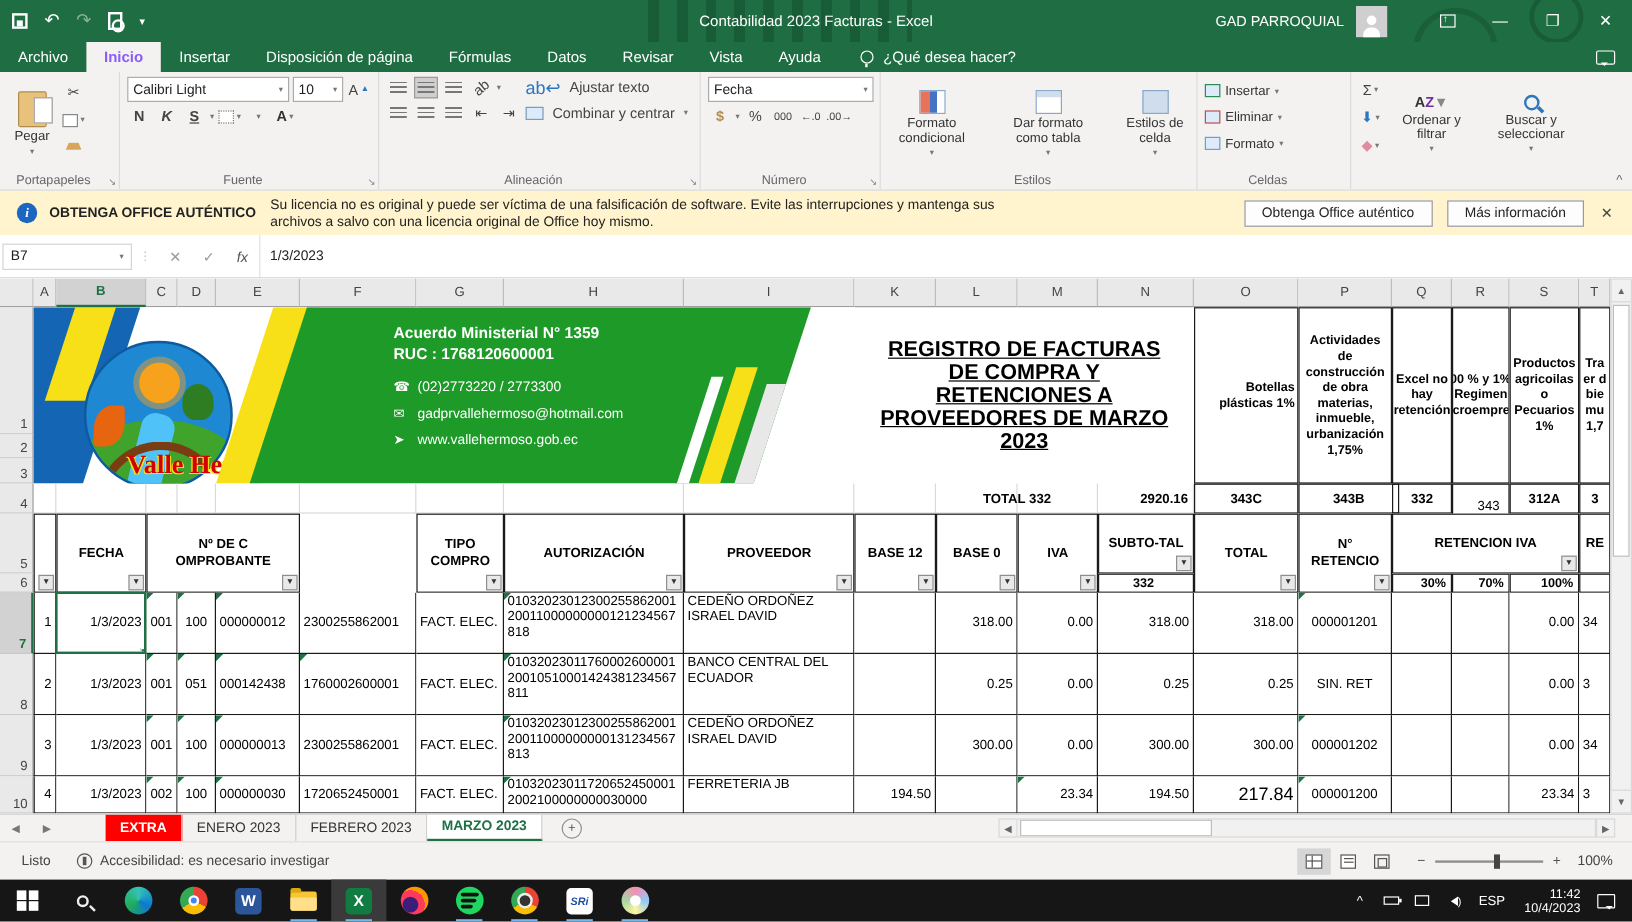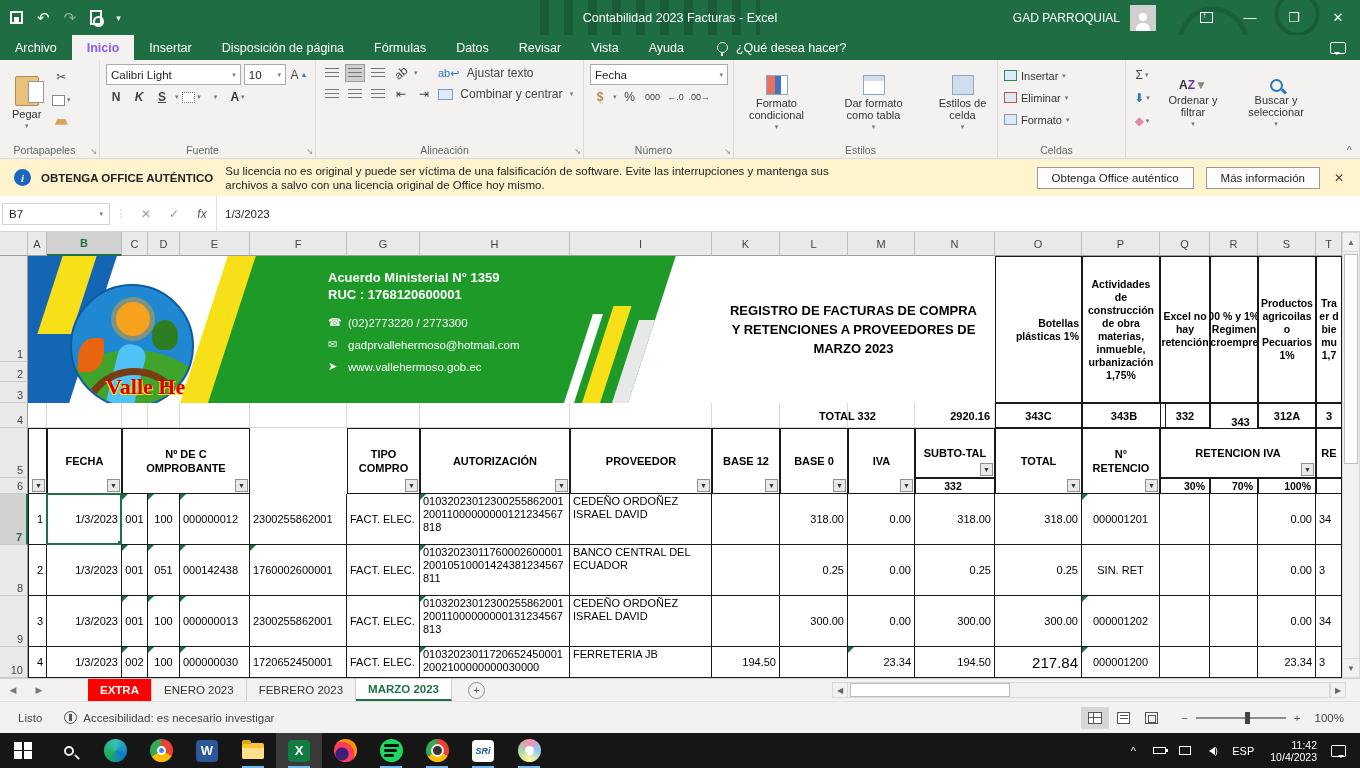--- a/index.html
+++ b/index.html
@@ -273,21 +273,21 @@
             </span>
           <span class="ib">
               <span class="linesicon"></span>
             </span>
           <span class="ib">⇤</span>
           <span class="ib">⇥</span>
         </div>
       </div>
       <div class="stack" style="font-size:11.5px;color:#333;">
         <span class="ib" style="justify-content:flex-start">
-          <span style="font-size:11px;color:#2b77c0">ab↩</span>&nbsp;<span>Ajustar texto</span></span>
+          <span style="font-size:15px;color:#2b77c0">ab↩</span>&nbsp;<span>Ajustar texto</span></span>
         <span class="ib" style="justify-content:flex-start">
           <span class="sq" style="width:15px"></span>&nbsp;<span>Combinar y centrar</span>&nbsp;<span class="car">▾</span></span>
       </div>
       <div class="glabel">Alineación</div>
       <div class="launcher">↘</div>
     </div>
 
     <div class="rgroup" style="width:150px">
       <div class="stack" style="width:100%">
         <span class="combo" style="width:138px">
@@ -453,21 +453,21 @@
           <div style="display: flex; align-items: center; gap: 7px; font-size: 11.5px; margin-bottom: 9px;">
             <div style="font-size: 11px; width: 13px;">✉</div>
             <div>gadprvallehermoso@hotmail.com</div>
           </div>
           <div style="display: flex; align-items: center; gap: 7px; font-size: 11.5px; margin-bottom: 9px;">
             <div style="font-size: 11px; width: 13px;">➤</div>
             <div>www.vallehermoso.gob.ec</div>
           </div>
         </div>
       </div>
-      <div class="cell" style="left: 712px; top: 24px; width: 283px; height: 147px; display: flex; align-items: center; justify-content: center; text-align: center; font-weight: bold; font-size: 13px; padding: 0px 14px; line-height: 19px;">REGISTRO DE FACTURAS DE COMPRA Y RETENCIONES A PROVEEDORES DE MARZO 2023</div>
+      <div class="cell" style="left: 712px; top: 24px; width: 283px; height: 147px; display: flex; align-items: center; justify-content: center; text-align: center; font-weight: bold; font-size: 18px; padding: 0px 14px; line-height: 19px; text-decoration: underline;">REGISTRO DE FACTURAS DE COMPRA Y RETENCIONES A PROVEEDORES DE MARZO 2023</div>
       <div class="cell bb" style="left: 995px; top: 24px; width: 87px; height: 147px; background: rgb(255, 255, 255); display: flex; align-items: center; justify-content: center; text-align: right; font-weight: bold; font-size: 10.5px; line-height: 13px; padding: 2px; overflow-wrap: break-word;">Botellas plásticas 1%</div>
       <div class="cell bb" style="left: 1082px; top: 24px; width: 78px; height: 147px; background: rgb(255, 255, 255); display: flex; align-items: center; justify-content: center; text-align: center; font-weight: bold; font-size: 10.5px; line-height: 13px; padding: 2px; overflow-wrap: break-word;">Actividades de construcción de obra materias, inmueble, urbanización 1,75%</div>
       <div class="cell bb" style="left: 1160px; top: 24px; width: 50px; height: 147px; background: rgb(255, 255, 255); display: flex; align-items: center; justify-content: center; text-align: center; font-weight: bold; font-size: 10.5px; line-height: 13px; padding: 2px; overflow-wrap: break-word;">Excel no hay retención</div>
       <div class="cell bb" style="left: 1210px; top: 24px; width: 48px; height: 147px; background: rgb(255, 255, 255); display: flex; align-items: center; justify-content: center; text-align: center; font-weight: bold; font-size: 10.5px; line-height: 13px; padding: 2px; overflow-wrap: break-word;">100 % y 1%.- Regimen microempresa</div>
       <div class="cell bb" style="left: 1258px; top: 24px; width: 58px; height: 147px; background: rgb(255, 255, 255); display: flex; align-items: center; justify-content: center; text-align: center; font-weight: bold; font-size: 10.5px; line-height: 13px; padding: 2px; overflow-wrap: break-word;">Productos agricoilas o Pecuarios 1%</div>
       <div class="cell bb" style="left: 1316px; top: 24px; width: 26px; height: 147px; background: rgb(255, 255, 255); display: flex; align-items: center; justify-content: center; text-align: center; font-weight: bold; font-size: 10.5px; line-height: 13px; padding: 2px; overflow-wrap: break-word;">Tra er d bie mu 1,7</div>
       <div class="cell" style="left: 28px; top: 171px; width: 19px; height: 25px; border-right: 1px solid rgb(217, 217, 217); border-bottom: 1px solid rgb(217, 217, 217);"></div>
       <div class="cell" style="left: 47px; top: 171px; width: 75px; height: 25px; border-right: 1px solid rgb(217, 217, 217); border-bottom: 1px solid rgb(217, 217, 217);"></div>
       <div class="cell" style="left: 122px; top: 171px; width: 26px; height: 25px; border-right: 1px solid rgb(217, 217, 217); border-bottom: 1px solid rgb(217, 217, 217);"></div>
       <div class="cell" style="left: 148px; top: 171px; width: 32px; height: 25px; border-right: 1px solid rgb(217, 217, 217); border-bottom: 1px solid rgb(217, 217, 217);"></div>
@@ -478,21 +478,21 @@
       <div class="cell" style="left: 570px; top: 171px; width: 142px; height: 25px; border-right: 1px solid rgb(217, 217, 217); border-bottom: 1px solid rgb(217, 217, 217);"></div>
       <div class="cell" style="left: 712px; top: 171px; width: 68px; height: 25px; border-right: 1px solid rgb(217, 217, 217); border-bottom: 1px solid rgb(217, 217, 217);"></div>
       <div class="cell" style="left: 780px; top: 171px; width: 68px; height: 25px; border-right: 1px solid rgb(217, 217, 217); border-bottom: 1px solid rgb(217, 217, 217);"></div>
       <div class="cell" style="left: 848px; top: 171px; width: 67px; height: 25px; border-right: 1px solid rgb(217, 217, 217); border-bottom: 1px solid rgb(217, 217, 217);"></div>
       <div class="cell" style="left: 915px; top: 171px; width: 80px; height: 25px; border-right: 1px solid rgb(217, 217, 217); border-bottom: 1px solid rgb(217, 217, 217);"></div>
       <div class="cell" style="left: 780px; top: 171px; width: 135px; height: 25px; display: flex; align-items: center; justify-content: center; font-weight: bold;">TOTAL 332</div>
       <div class="cell" style="left: 915px; top: 171px; width: 80px; height: 25px; display: flex; align-items: center; justify-content: flex-end; padding-right: 5px; font-weight: bold;">2920.16</div>
       <div class="cell bb" style="left: 995px; top: 171px; width: 87px; height: 25px; display: flex; align-items: center; justify-content: center; font-weight: bold;">343C</div>
       <div class="cell bb" style="left: 1082px; top: 171px; width: 84px; height: 25px; display: flex; align-items: center; justify-content: center; font-weight: bold;">343B</div>
       <div class="cell bb" style="left: 1160px; top: 171px; width: 50px; height: 25px; display: flex; align-items: center; justify-content: center; font-weight: bold;">332</div>
-      <div class="cell bb" style="left: 1210px; top: 171px; width: 48px; height: 38px; display: flex; align-items: center; justify-content: center; font-weight: bold; padding-left: 13px;">343</div>
+      <div class="cell bb" style="left: 1210px; top: 171px; width: 48px; height: 38px; display: flex; align-items: center; justify-content: center; font-weight: normal; padding-left: 13px;">343</div>
       <div class="cell bb" style="left: 1258px; top: 171px; width: 58px; height: 25px; display: flex; align-items: center; justify-content: center; font-weight: bold;">312A</div>
       <div class="cell bb" style="left: 1316px; top: 171px; width: 26px; height: 25px; display: flex; align-items: center; justify-content: center; font-weight: bold;">3</div>
       <div class="cell bb" style="left: 28px; top: 196px; width: 19px; height: 66px; background: rgb(255, 255, 255); display: flex; align-items: center; justify-content: center; text-align: center; font-weight: bold; font-size: 11px; line-height: 14px; padding: 2px 3px; overflow-wrap: break-word;">
         <div class="fbtn">▼</div>
       </div>
       <div class="cell bb" style="left: 47px; top: 196px; width: 75px; height: 66px; background: rgb(255, 255, 255); display: flex; align-items: center; justify-content: center; text-align: center; font-weight: bold; font-size: 11px; line-height: 14px; padding: 2px 3px; overflow-wrap: break-word;">FECHA<div class="fbtn">▼</div></div>
       <div class="cell bb" style="left: 122px; top: 196px; width: 128px; height: 66px; background: rgb(255, 255, 255); display: flex; align-items: center; justify-content: center; text-align: center; font-weight: bold; font-size: 11px; line-height: 14px; padding: 2px 3px; overflow-wrap: break-word;">Nº DE C OMPROBANTE<div class="fbtn">▼</div></div>
       <div class="cell bb" style="left: 347px; top: 196px; width: 73px; height: 66px; background: rgb(255, 255, 255); display: flex; align-items: center; justify-content: center; text-align: center; font-weight: bold; font-size: 11px; line-height: 14px; padding: 2px 3px; overflow-wrap: break-word;">TIPO COMPRO<div class="fbtn">▼</div></div>
       <div class="cell bb" style="left: 420px; top: 196px; width: 150px; height: 66px; background: rgb(255, 255, 255); display: flex; align-items: center; justify-content: center; text-align: center; font-weight: bold; font-size: 11px; line-height: 14px; padding: 2px 3px; overflow-wrap: break-word;">AUTORIZACIÓN<div class="fbtn">▼</div></div>
       <div class="cell bb" style="left: 570px; top: 196px; width: 142px; height: 66px; background: rgb(255, 255, 255); display: flex; align-items: center; justify-content: center; text-align: center; font-weight: bold; font-size: 11px; line-height: 14px; padding: 2px 3px; overflow-wrap: break-word;">PROVEEDOR<div class="fbtn">▼</div></div>

